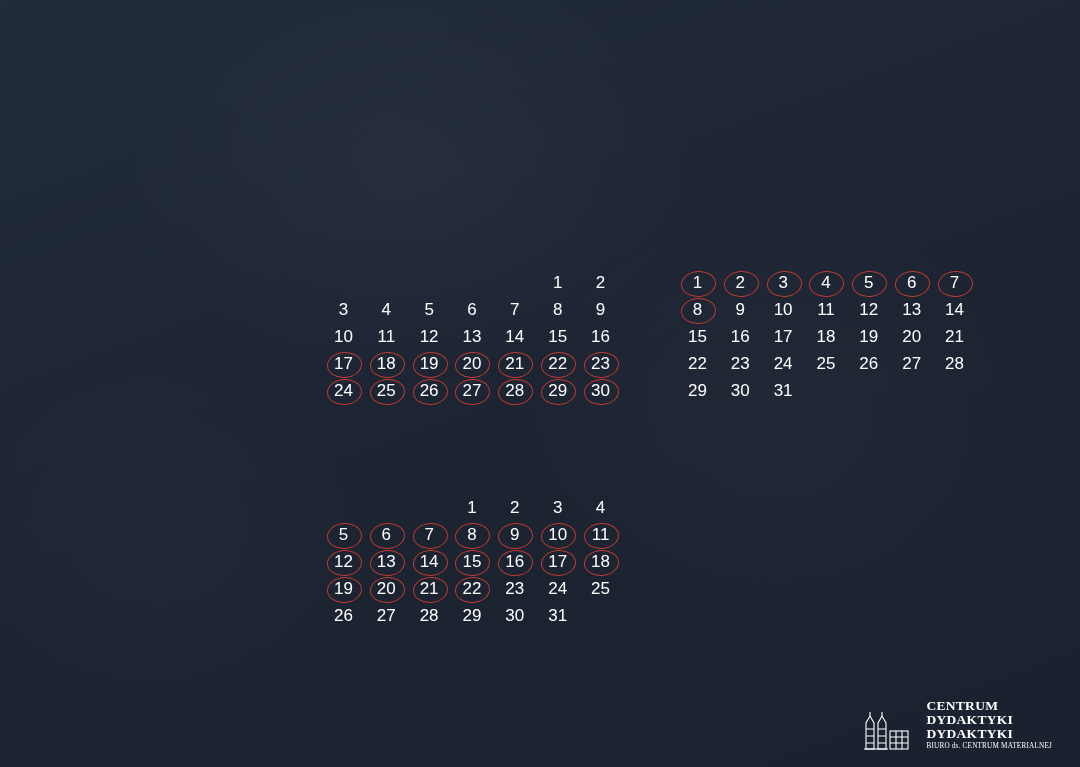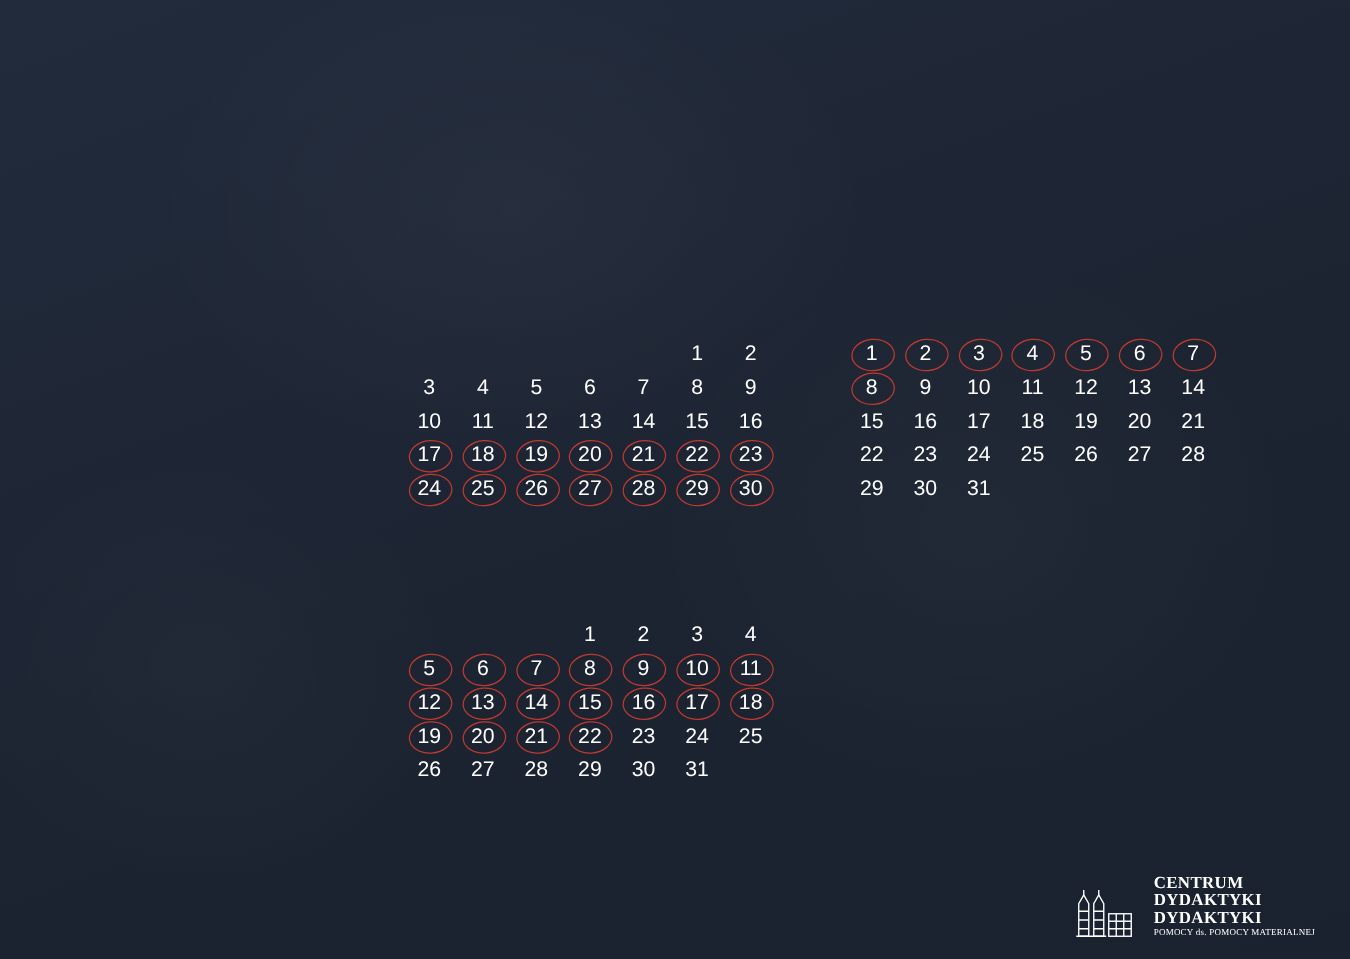--- a/index.html
+++ b/index.html
@@ -450,16 +450,16 @@
         <path d="M6 40 L14 40 M18 40 L26 40"></path>
         <path d="M10 9 L10 13 M22 9 L22 13"></path>
         <rect x="30" y="28" width="18" height="18"></rect>
         <path d="M30 34 L48 34 M30 40 L48 40 M36 28 L36 46 M42 28 L42 46"></path>
       </g>
     </svg>
     <div class="logo-text">
       <div class="logo-main">CENTRUM</div>
       <div class="logo-main">DYDAKTYKI</div>
       <div class="logo-main">DYDAKTYKI</div>
-      <div class="logo-sub">POMOCY ds. POMOCY MATERIALNEJ</div>
+      <div class="logo-sub">BIURO ds. CENTRUM MATERIALNEJ</div>
     </div>
   </div>
 </div>
 
 </body></html>

